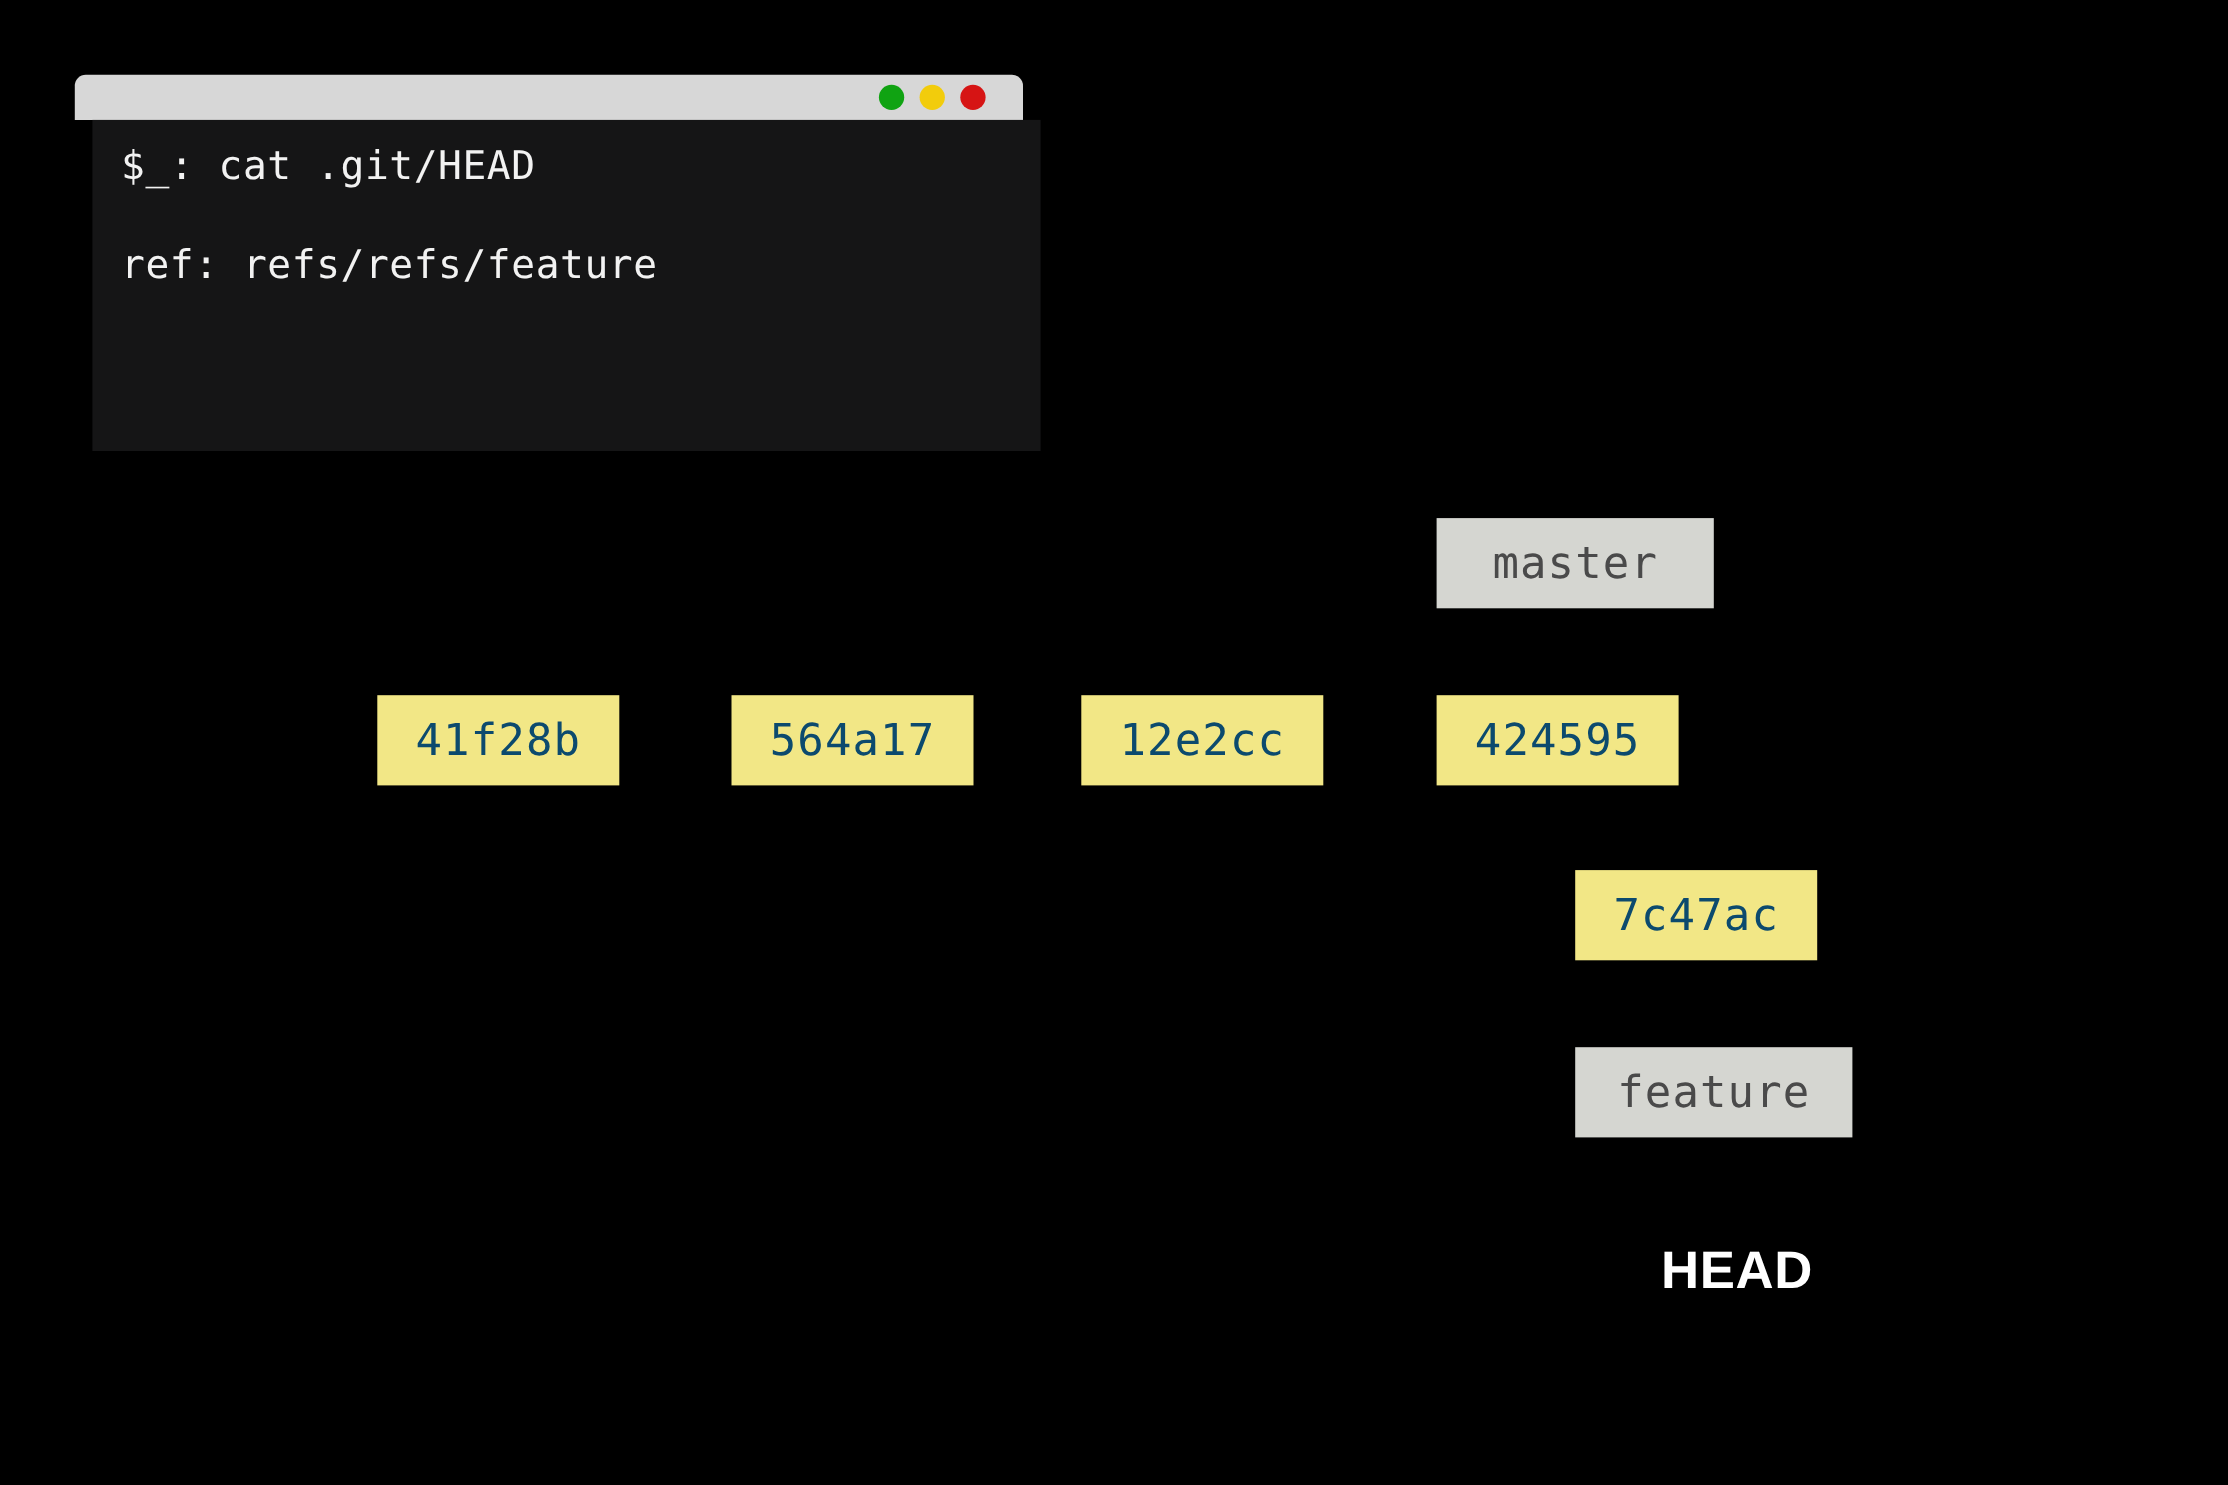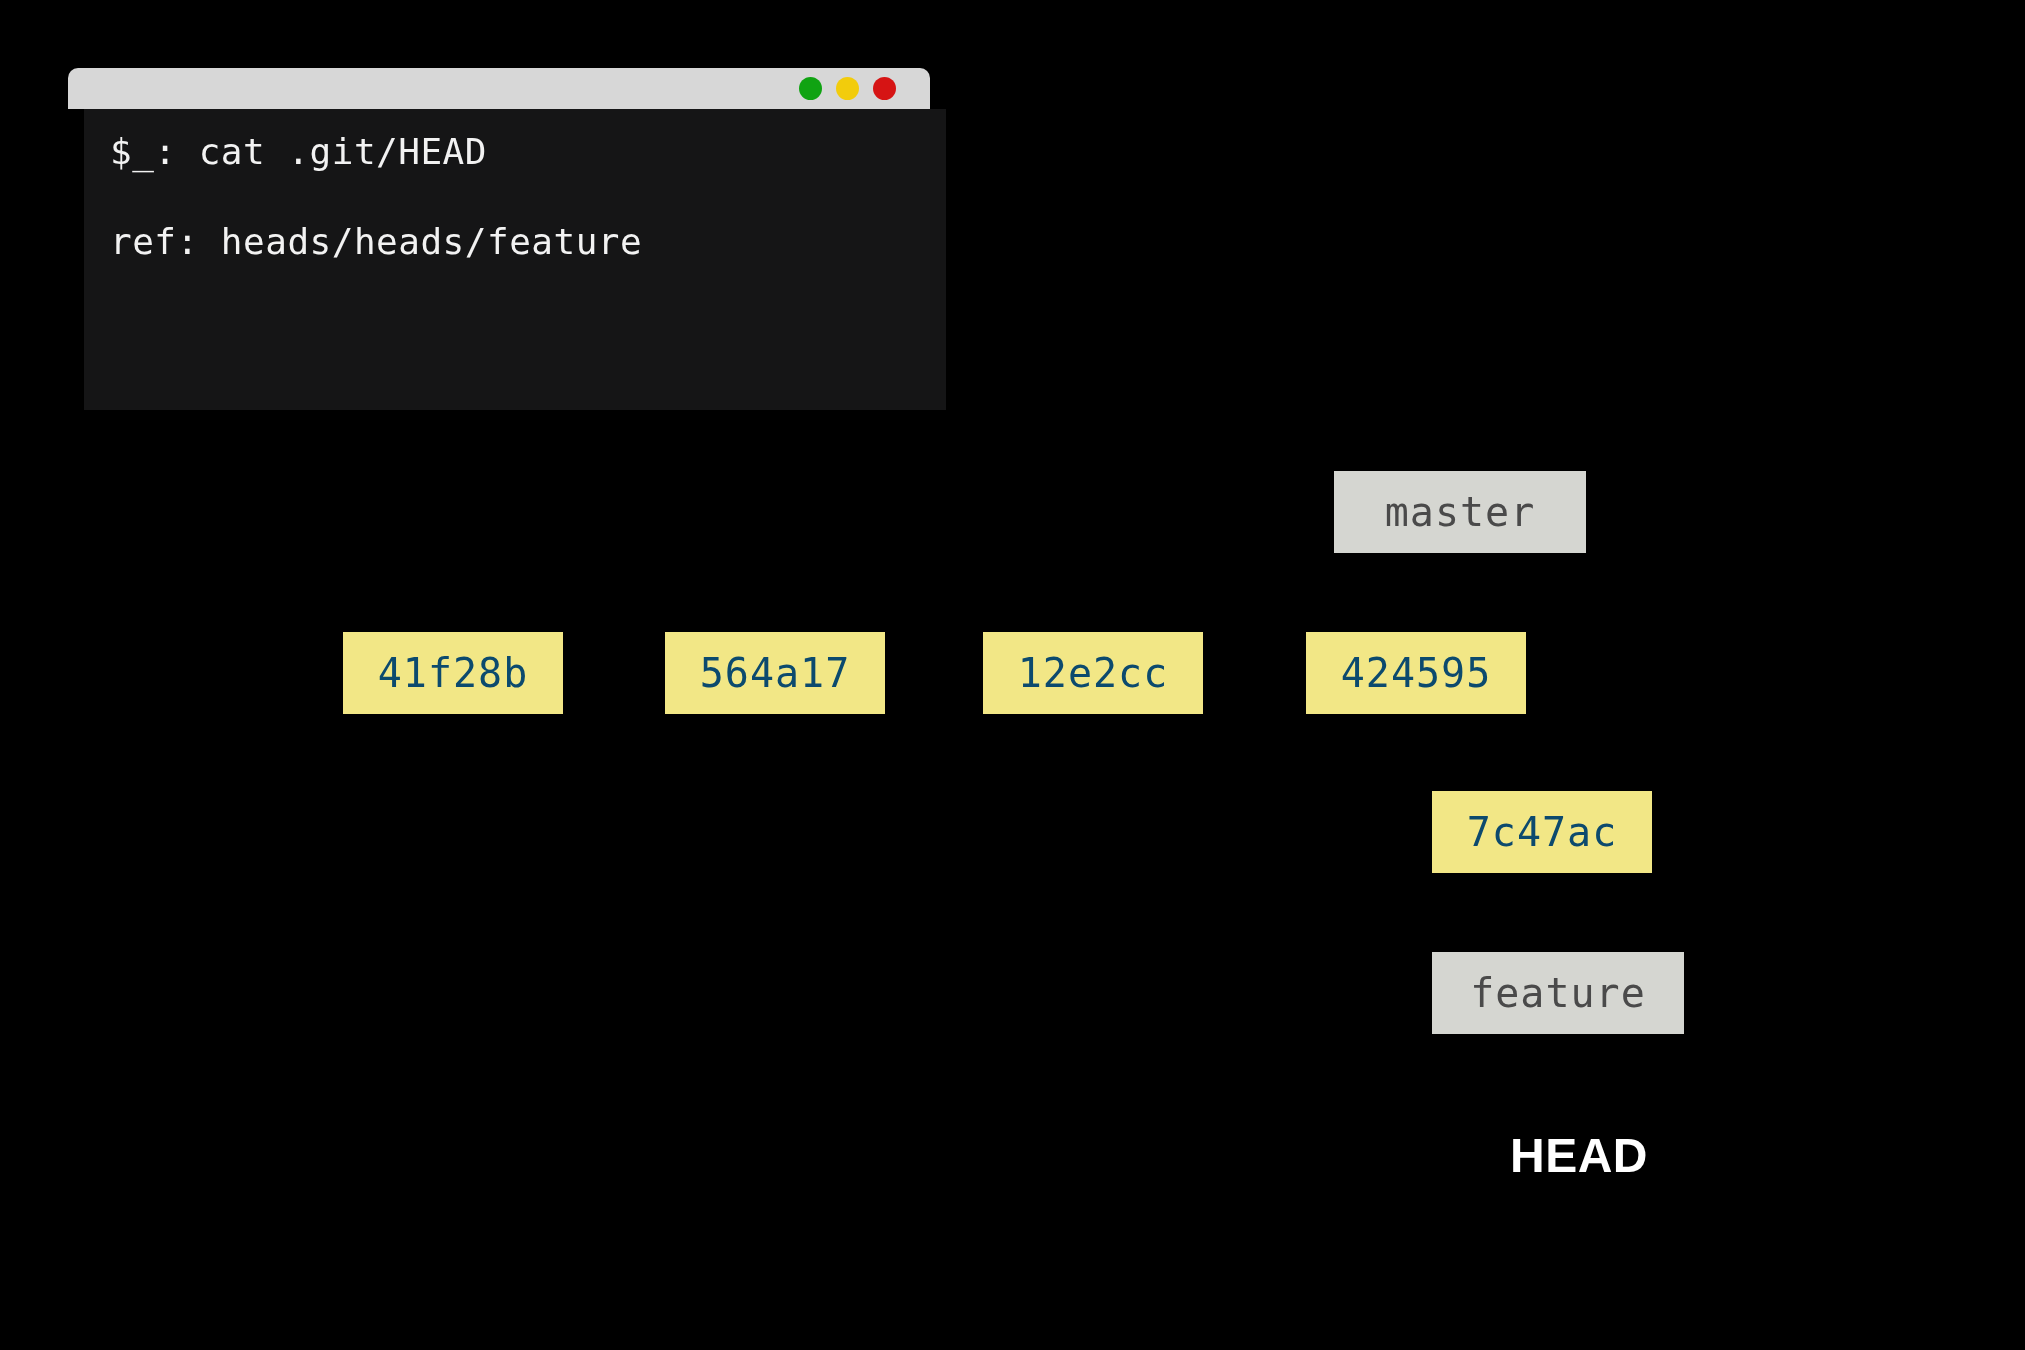--- a/index.html
+++ b/index.html
@@ -115,28 +115,28 @@
     <div id="terminal-buttons">
       <span class="dot dot-green"></span>
       <span class="dot dot-yellow"></span>
       <span class="dot dot-red"></span>
     </div>
   </div>
 
   <div id="terminal-body">
     <div class="term-line">$_: cat .git/HEAD</div>
     <div class="term-gap"></div>
-    <div class="term-line">ref: heads/heads/feature</div>
+    <div class="term-line">ref: refs/refs/feature</div>
   </div>
 
 </div>
 
 <div id="git-graph">
 
-  <div class="node ref" style="left:1306px; top:471px;margin-left:28px;">master</div>
+  <div class="node ref" style="left:1306px; top:471px;">master</div>
 
   <div class="node commit" style="left:343px; top:632px;">41f28b</div>
 
   <div class="node commit" style="left:665px; top:632px;">564a17</div>
 
   <div class="node commit" style="left:983px; top:632px;">12e2cc</div>
 
   <div class="node commit" style="left:1306px; top:632px;">424595</div>
 
   <div class="node commit" style="left:1432px; top:791px;">7c47ac</div>

